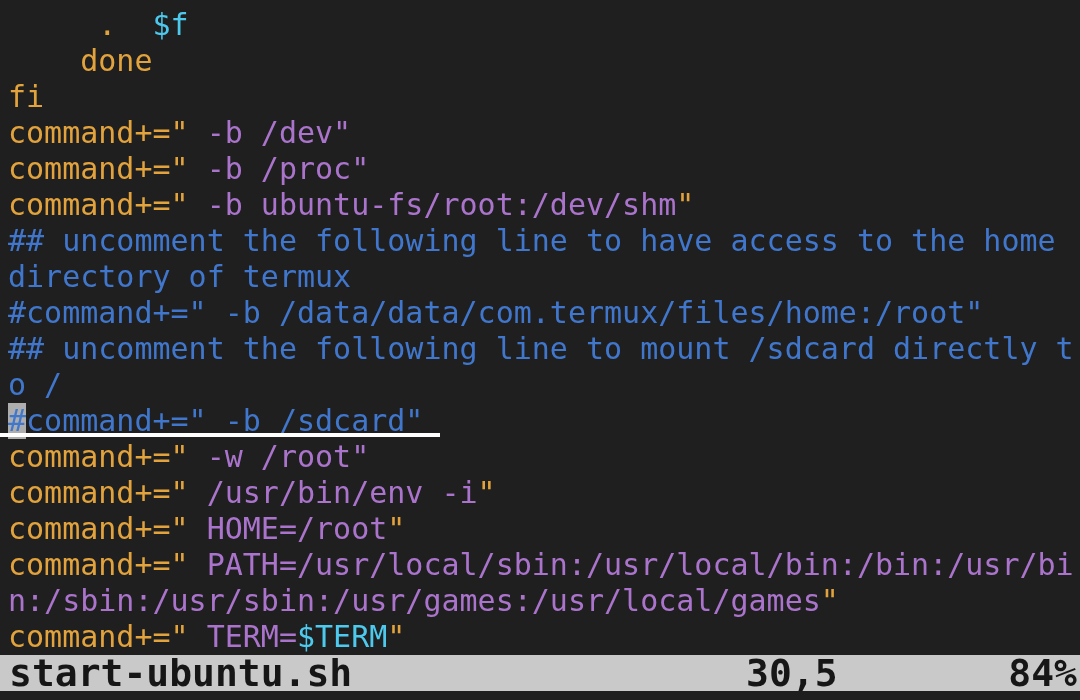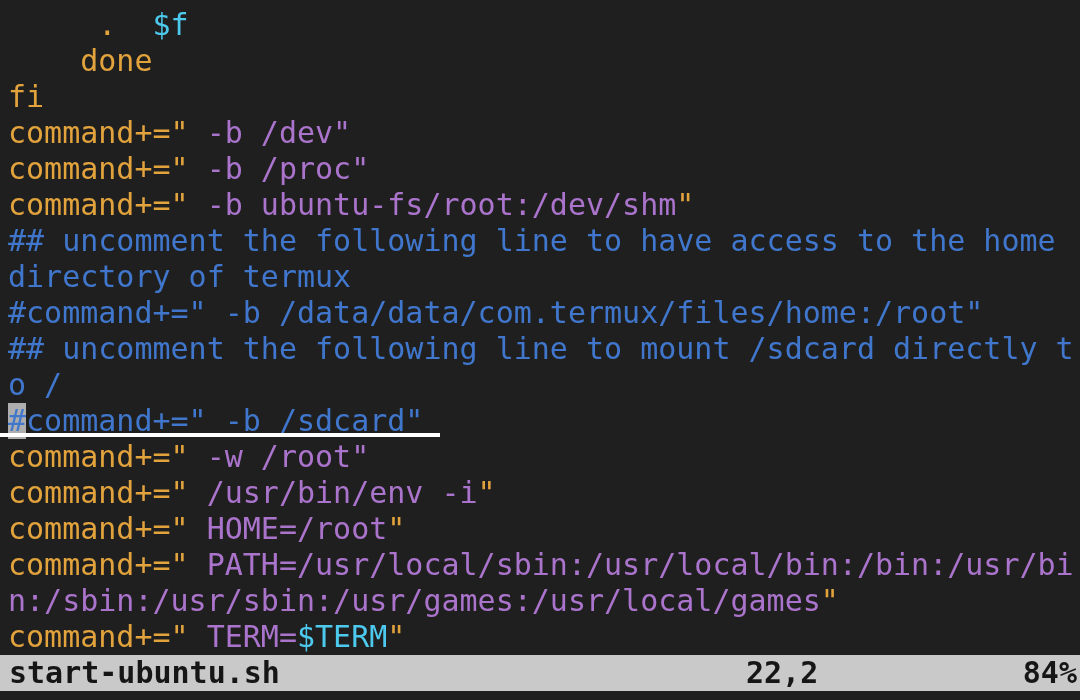--- a/index.html
+++ b/index.html
@@ -42,21 +42,21 @@
   }
   .cursor {
     display: inline-block;
   }
   .statusbar {
     position: absolute;
     top: 655px;
     left: 0;
     width: 1080px;
     height: 36px;
-    font-size: 30px;
+    font-size: 38px;
     line-height: 36px;
     font-weight: bold;
     white-space: pre;
   }
   .statusbar .filename {
     position: absolute;
     left: 9px;
     top: 0;
   }
   .statusbar .ruler-pos {
@@ -70,15 +70,15 @@
     top: 0;
   }
 </style>
 </head>
 <body style="background: rgb(31, 31, 31);">
 
 <div class="editor" id="editor-lines"><div class="row"><span style="color: rgb(226, 163, 61);">     .  </span><span style="color: rgb(77, 201, 238);">$f</span></div><div class="row"><span style="color: rgb(226, 163, 61);">    done</span></div><div class="row"><span style="color: rgb(226, 163, 61);">fi</span></div><div class="row"><span style="color: rgb(226, 163, 61);">command+="</span><span style="color: rgb(171, 116, 204);"> -b /dev"</span></div><div class="row"><span style="color: rgb(226, 163, 61);">command+="</span><span style="color: rgb(171, 116, 204);"> -b /proc"</span></div><div class="row"><span style="color: rgb(226, 163, 61);">command+="</span><span style="color: rgb(171, 116, 204);"> -b ubuntu-fs/root:/dev/shm</span><span style="color: rgb(226, 163, 61);">"</span></div><div class="row"><span style="color: rgb(64, 119, 205);">## uncomment the following line to have access to the home</span></div><div class="row"><span style="color: rgb(64, 119, 205);">directory of termux</span></div><div class="row"><span style="color: rgb(64, 119, 205);">#command+=" -b /data/data/com.termux/files/home:/root"</span></div><div class="row"><span style="color: rgb(64, 119, 205);">## uncomment the following line to mount /sdcard directly t</span></div><div class="row"><span style="color: rgb(64, 119, 205);">o /</span></div><div class="row cursorline"><span class="cursor" style="color: rgb(64, 119, 205); background: rgb(174, 174, 174);">#</span><span style="color: rgb(64, 119, 205);">command+=" -b /sdcard"</span></div><div class="row"><span style="color: rgb(226, 163, 61);">command+="</span><span style="color: rgb(171, 116, 204);"> -w /root"</span></div><div class="row"><span style="color: rgb(226, 163, 61);">command+="</span><span style="color: rgb(171, 116, 204);"> /usr/bin/env -i</span><span style="color: rgb(226, 163, 61);">"</span></div><div class="row"><span style="color: rgb(226, 163, 61);">command+="</span><span style="color: rgb(171, 116, 204);"> HOME=/root</span><span style="color: rgb(226, 163, 61);">"</span></div><div class="row"><span style="color: rgb(226, 163, 61);">command+="</span><span style="color: rgb(171, 116, 204);"> PATH=/usr/local/sbin:/usr/local/bin:/bin:/usr/bi</span></div><div class="row"><span style="color: rgb(171, 116, 204);">n:/sbin:/usr/sbin:/usr/games:/usr/local/games</span><span style="color: rgb(226, 163, 61);">"</span></div><div class="row"><span style="color: rgb(226, 163, 61);">command+="</span><span style="color: rgb(171, 116, 204);"> TERM=</span><span style="color: rgb(77, 201, 238);">$TERM</span><span style="color: rgb(226, 163, 61);">"</span></div></div>
 
 <div class="statusbar" style="background: rgb(201, 201, 201); color: rgb(22, 22, 22);">
   <span class="filename">start-ubuntu.sh</span>
-  <span class="ruler-pos">22,2</span>
+  <span class="ruler-pos">30,5</span>
   <span class="ruler-percent">84%</span>
 </div>
 
 </body></html>

